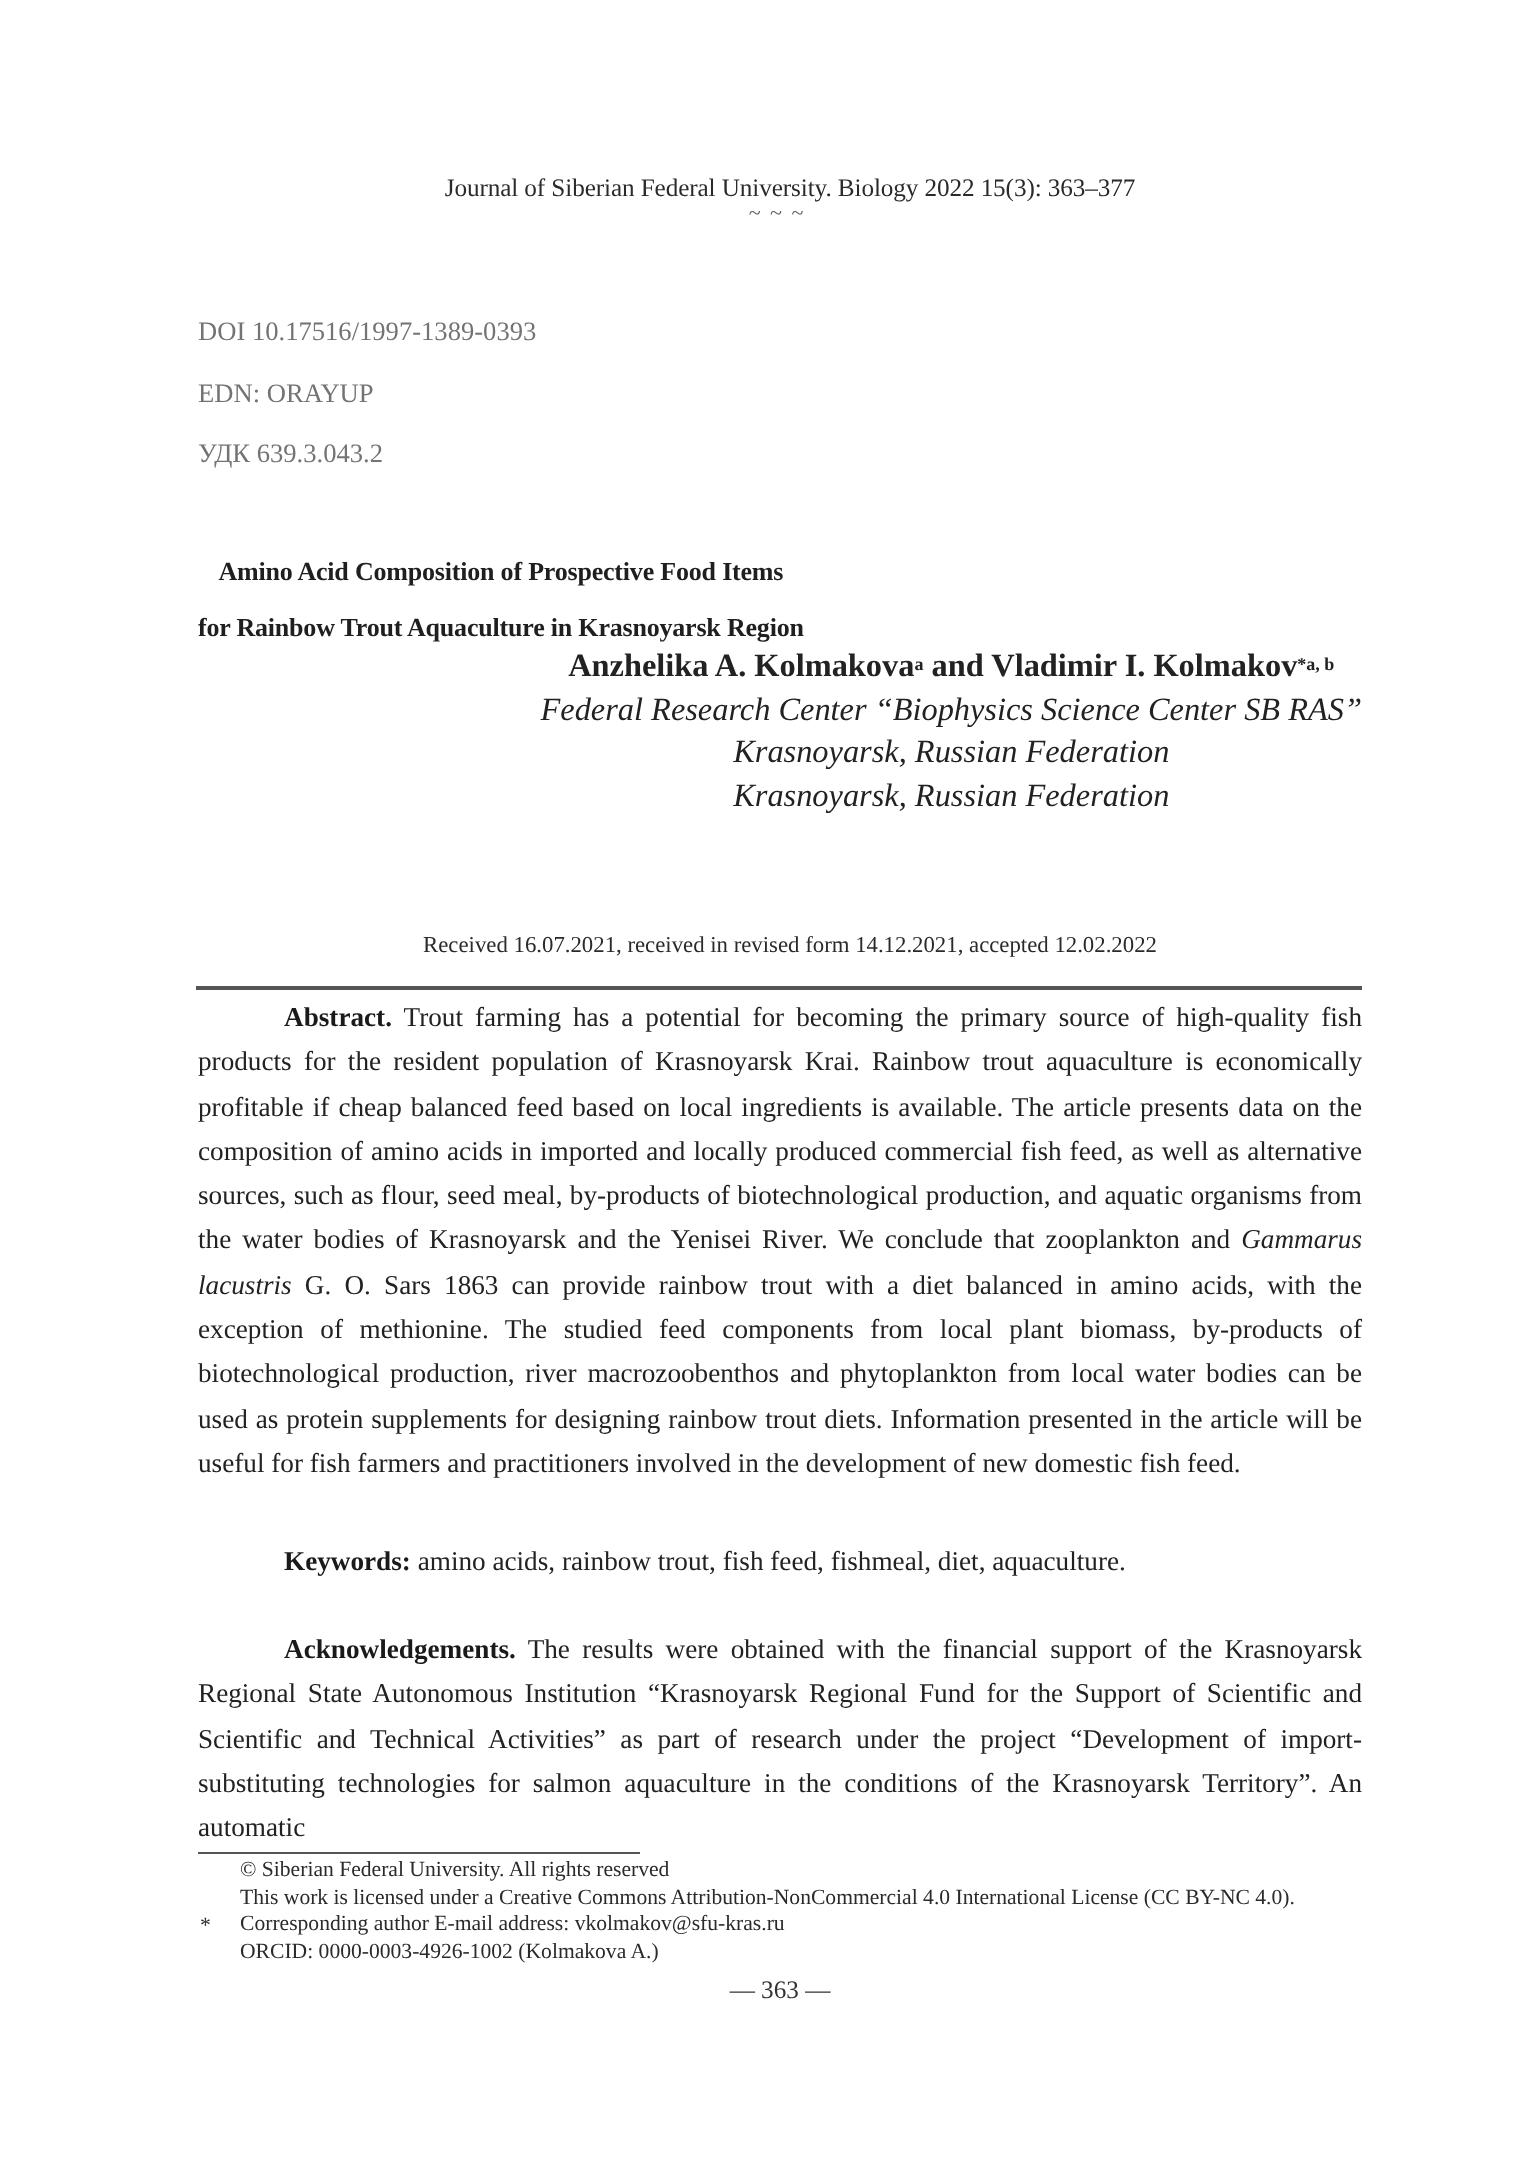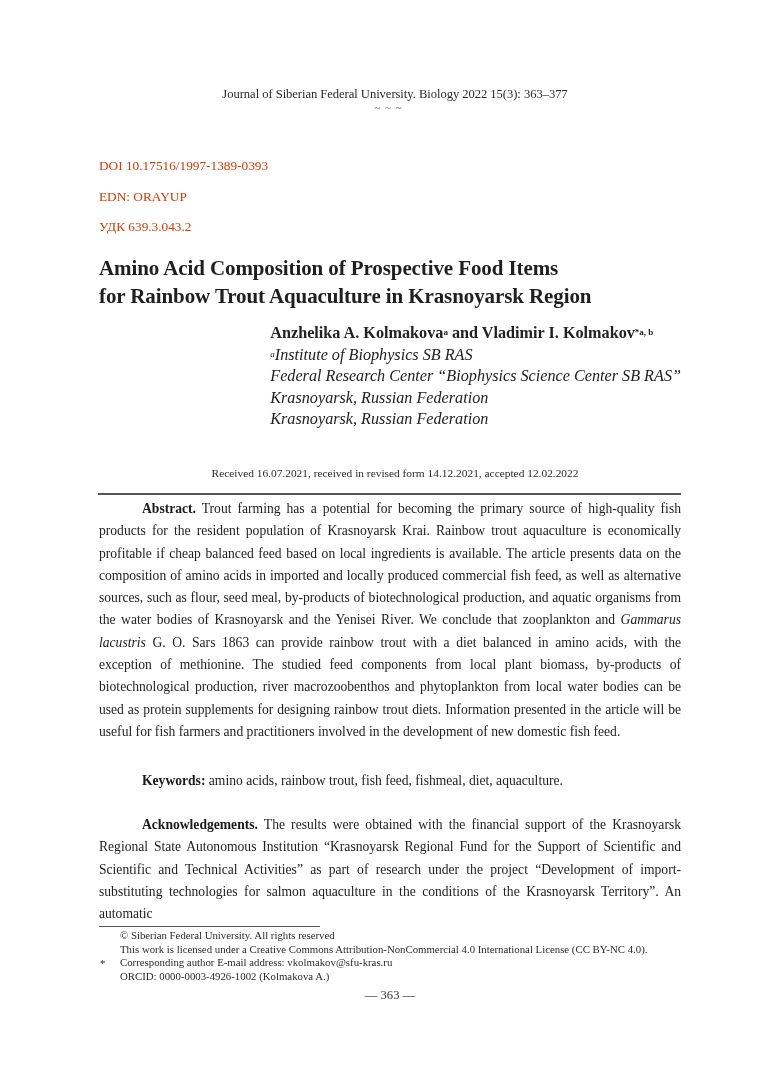--- a/index.html
+++ b/index.html
@@ -10,27 +10,27 @@
     }
     .abs { position: absolute; }
     .journal-header {
       left: 0; width: 790px; top: 87px; text-align: center;
       font-size: 12.6px; color: #2a2a2a; letter-spacing: -0.05px;
     }
     .tilde {
       left: 0; width: 777px; top: 101px; text-align: center;
       font-size: 11px; color: #555; letter-spacing: 1px;
     }
-    .meta-line { left: 99px; font-size: 13.3px; color: #c2410c; }
+    .meta-line { left: 99px; font-size: 13.3px; color: #737373; }
     .title {
-      left: 99px; top: 254px; font-weight: bold; font-size: 21px; line-height: 28px;
-      color: #1f1f1f; letter-spacing: -0.1px;
+      left: 99px; top: 272px; font-weight: bold; font-size: 13px; line-height: 28px;
+      color: #1f1f1f; letter-spacing: -0.1px; text-align: center;
     }
     .authors-block {
-      right: 79px; top: 323px; text-align: left; font-size: 16.2px; line-height: 21.6px;
+      right: 79px; top: 323px; text-align: center; font-size: 16.2px; line-height: 21.6px;
       color: #222;
     }
     .authors-line { font-weight: bold; font-size: 16.2px; }
     .aff-line { font-style: italic; }
     sup { font-size: 9px; vertical-align: top; position: relative; top: -1px; }
     .received {
       left: 0; width: 790px; top: 467px; text-align: center;
       font-size: 11.4px; color: #2a2a2a;
     }
     .rule-main {
@@ -64,21 +64,20 @@
 <div class="abs meta-line" style="top:189px;">EDN: ORAYUP</div>
 <div class="abs meta-line" style="top:219px;">УДК 639.3.043.2</div>
 
 <div class="abs title">
   <div>Amino Acid Composition of Prospective Food Items</div>
   <div>for Rainbow Trout Aquaculture in Krasnoyarsk Region</div>
 </div>
 
 <div class="abs authors-block">
   <div class="authors-line"><span>Anzhelika A. Kolmakova</span><sup>a</sup><span style="white-space:pre"> and </span><span>Vladimir I. Kolmakov</span><sup>*a, b</sup></div>
-  <div class="aff-line"><sup>a</sup><span>Institute of Biophysics SB RAS</span></div>
   <div class="aff-line"><span>Federal Research Center “Biophysics Science Center SB RAS”</span></div>
   <div class="aff-line"><span>Krasnoyarsk, Russian Federation</span></div>
   <div class="aff-line"><span>Krasnoyarsk, Russian Federation</span></div>
 </div>
 
 <div class="abs received">Received 16.07.2021, received in revised form 14.12.2021, accepted 12.02.2022</div>
 <div class="abs rule-main"></div>
 
 <div class="abs body-text abstract"><b>Abstract.</b><span> Trout farming has a potential for becoming the primary source of high-quality fish products for the resident population of Krasnoyarsk Krai. Rainbow trout aquaculture is economically profitable if cheap balanced feed based on local ingredients is available. The article presents data on the composition of amino acids in imported and locally produced commercial fish feed, as well as alternative sources, such as flour, seed meal, by-products of biotechnological production, and aquatic organisms from the water bodies of Krasnoyarsk and the Yenisei River. We conclude that zooplankton and </span><i>Gammarus lacustris</i><span> G. O. Sars 1863 can provide rainbow trout with a diet balanced in amino acids, with the exception of methionine. The studied feed components from local plant biomass, by-products of biotechnological production, river macrozoobenthos and phytoplankton from local water bodies can be used as protein supplements for designing rainbow trout diets. Information presented in the article will be useful for fish farmers and practitioners involved in the development of new domestic fish feed.</span></div>
 

